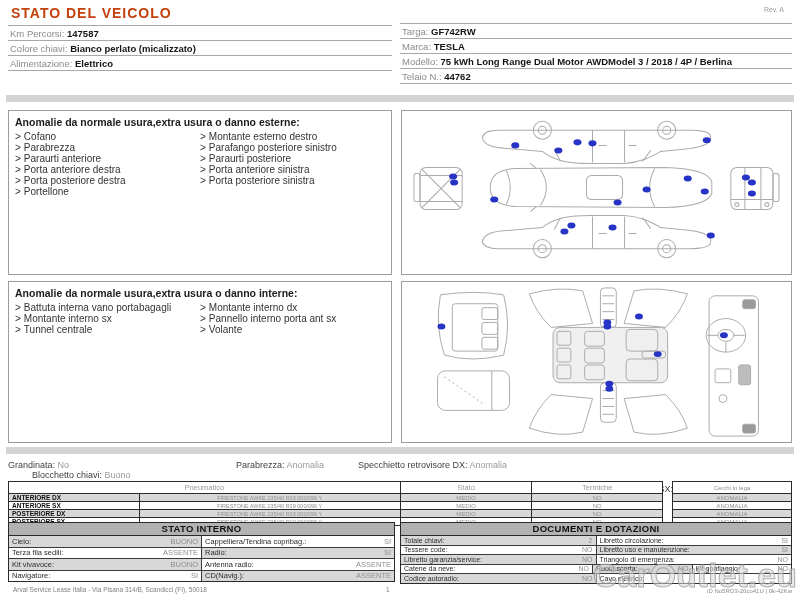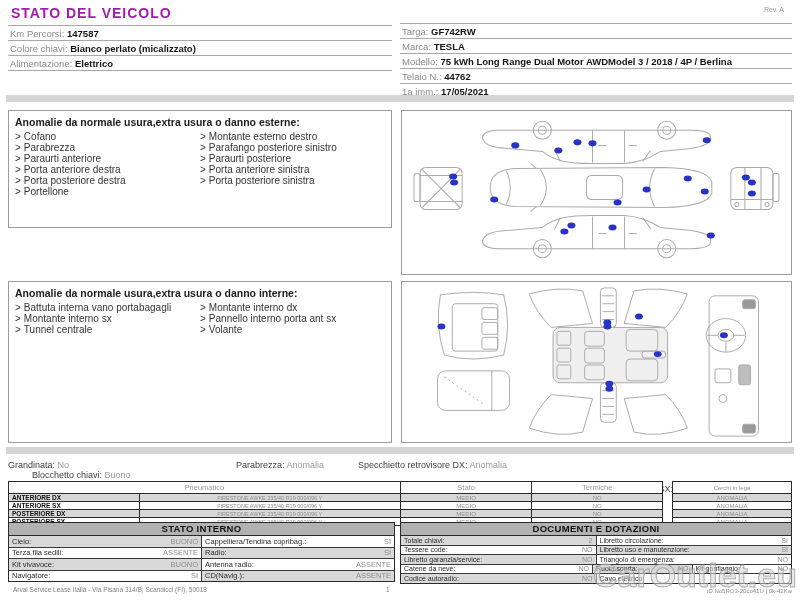--- a/index.html
+++ b/index.html
@@ -13,21 +13,21 @@
   #info-left{left:8px;top:25px;width:384px;}
   #info-right{left:400px;top:23px;width:392px;}
   .info-row{border-bottom:1px solid #a8a8a8;padding:1.5px 2px;line-height:11px;}
   .lbl{color:#8a8a8a;}
   .val{color:#141414;font-weight:bold;}
 
   .bar{position:absolute;left:6px;right:6px;height:7px;background:#d4d4d4;}
   #bar1{top:95px;} #bar2{top:447px;}
 
   .panel{position:absolute;border:1px solid #9b9b9b;background:#fff;box-sizing:border-box;}
-  #ext-box{left:8px;top:110px;width:384px;height:118px;}
+  #ext-box{left:8px;top:110px;width:384px;height:165px;}
   #int-box{left:8px;top:281px;width:384px;height:162px;}
   #ext-diagram{left:401px;top:110px;width:391px;height:165px;}
   #int-diagram{left:401px;top:281px;width:391px;height:162px;}
   .panel-title{font-size:10.5px;font-weight:bold;color:#1c1c1c;padding:5px 6px 3px 6px;}
   .anomaly-cols{display:flex;padding:0 6px;}
   .anomaly-col{width:50%;box-sizing:border-box;padding-right:20px;font-size:10px;color:#333;line-height:11px;}
   .anomaly-item{margin:0;}
   .bullet{margin-right:3px;}
   .panel svg{display:block;width:100%;height:100%;}
 
@@ -68,34 +68,33 @@
   #footer-text{position:absolute;left:13px;top:586px;font-size:6.5px;color:#808080;}
   #page-num{position:absolute;left:386px;top:586px;font-size:6.5px;color:#808080;}
   #watermark{position:absolute;right:3px;top:556px;font-size:34px;font-weight:bold;color:rgba(215,215,215,0.55);-webkit-text-stroke:1px rgba(150,150,150,0.75);letter-spacing:0px;pointer-events:none;}
   #watermark-id{position:absolute;right:8px;top:588px;font-size:6px;color:#8a8a8a;}
 </style>
 </head>
 <body>
 
 <div id="page">
 
-  <div class="title" id="report-title" style="color: #a21caf;">STATO DEL VEICOLO</div>
+  <div class="title" id="report-title" style="color: #c2410c;">STATO DEL VEICOLO</div>
   <div class="rev">Rev. A</div>
 
   <div class="info-block" id="info-left">
       <div class="info-row"><span class="lbl">Km Percorsi:</span> <span class="val">147587</span></div>
       <div class="info-row"><span class="lbl">Colore chiavi:</span> <span class="val">Bianco perlato (micalizzato)</span></div>
       <div class="info-row"><span class="lbl">Alimentazione:</span> <span class="val">Elettrico</span></div>
     </div>
   <div class="info-block" id="info-right">
       <div class="info-row"><span class="lbl">Targa:</span> <span class="val">GF742RW</span></div>
       <div class="info-row"><span class="lbl">Marca:</span> <span class="val">TESLA</span></div>
       <div class="info-row"><span class="lbl">Modello:</span> <span class="val">75 kWh Long Range Dual Motor AWDModel 3 / 2018 / 4P / Berlina</span></div>
       <div class="info-row"><span class="lbl">Telaio N.:</span> <span class="val">44762</span></div>
-      <div class="info-row"><span class="lbl">1a imm.:</span> <span class="val">17/05/2021</span></div>
     </div>
 
   <div class="bar" id="bar1"></div>
 
   <div class="panel" id="ext-box">
     <div class="panel-title">Anomalie da normale usura,extra usura o danno esterne:</div>
     <div class="anomaly-cols">
       <div class="anomaly-col" id="ext-col1">
           <div class="anomaly-item"><span class="bullet">&gt;</span><span>Cofano</span></div>
           <div class="anomaly-item"><span class="bullet">&gt;</span><span>Parabrezza</span></div>

